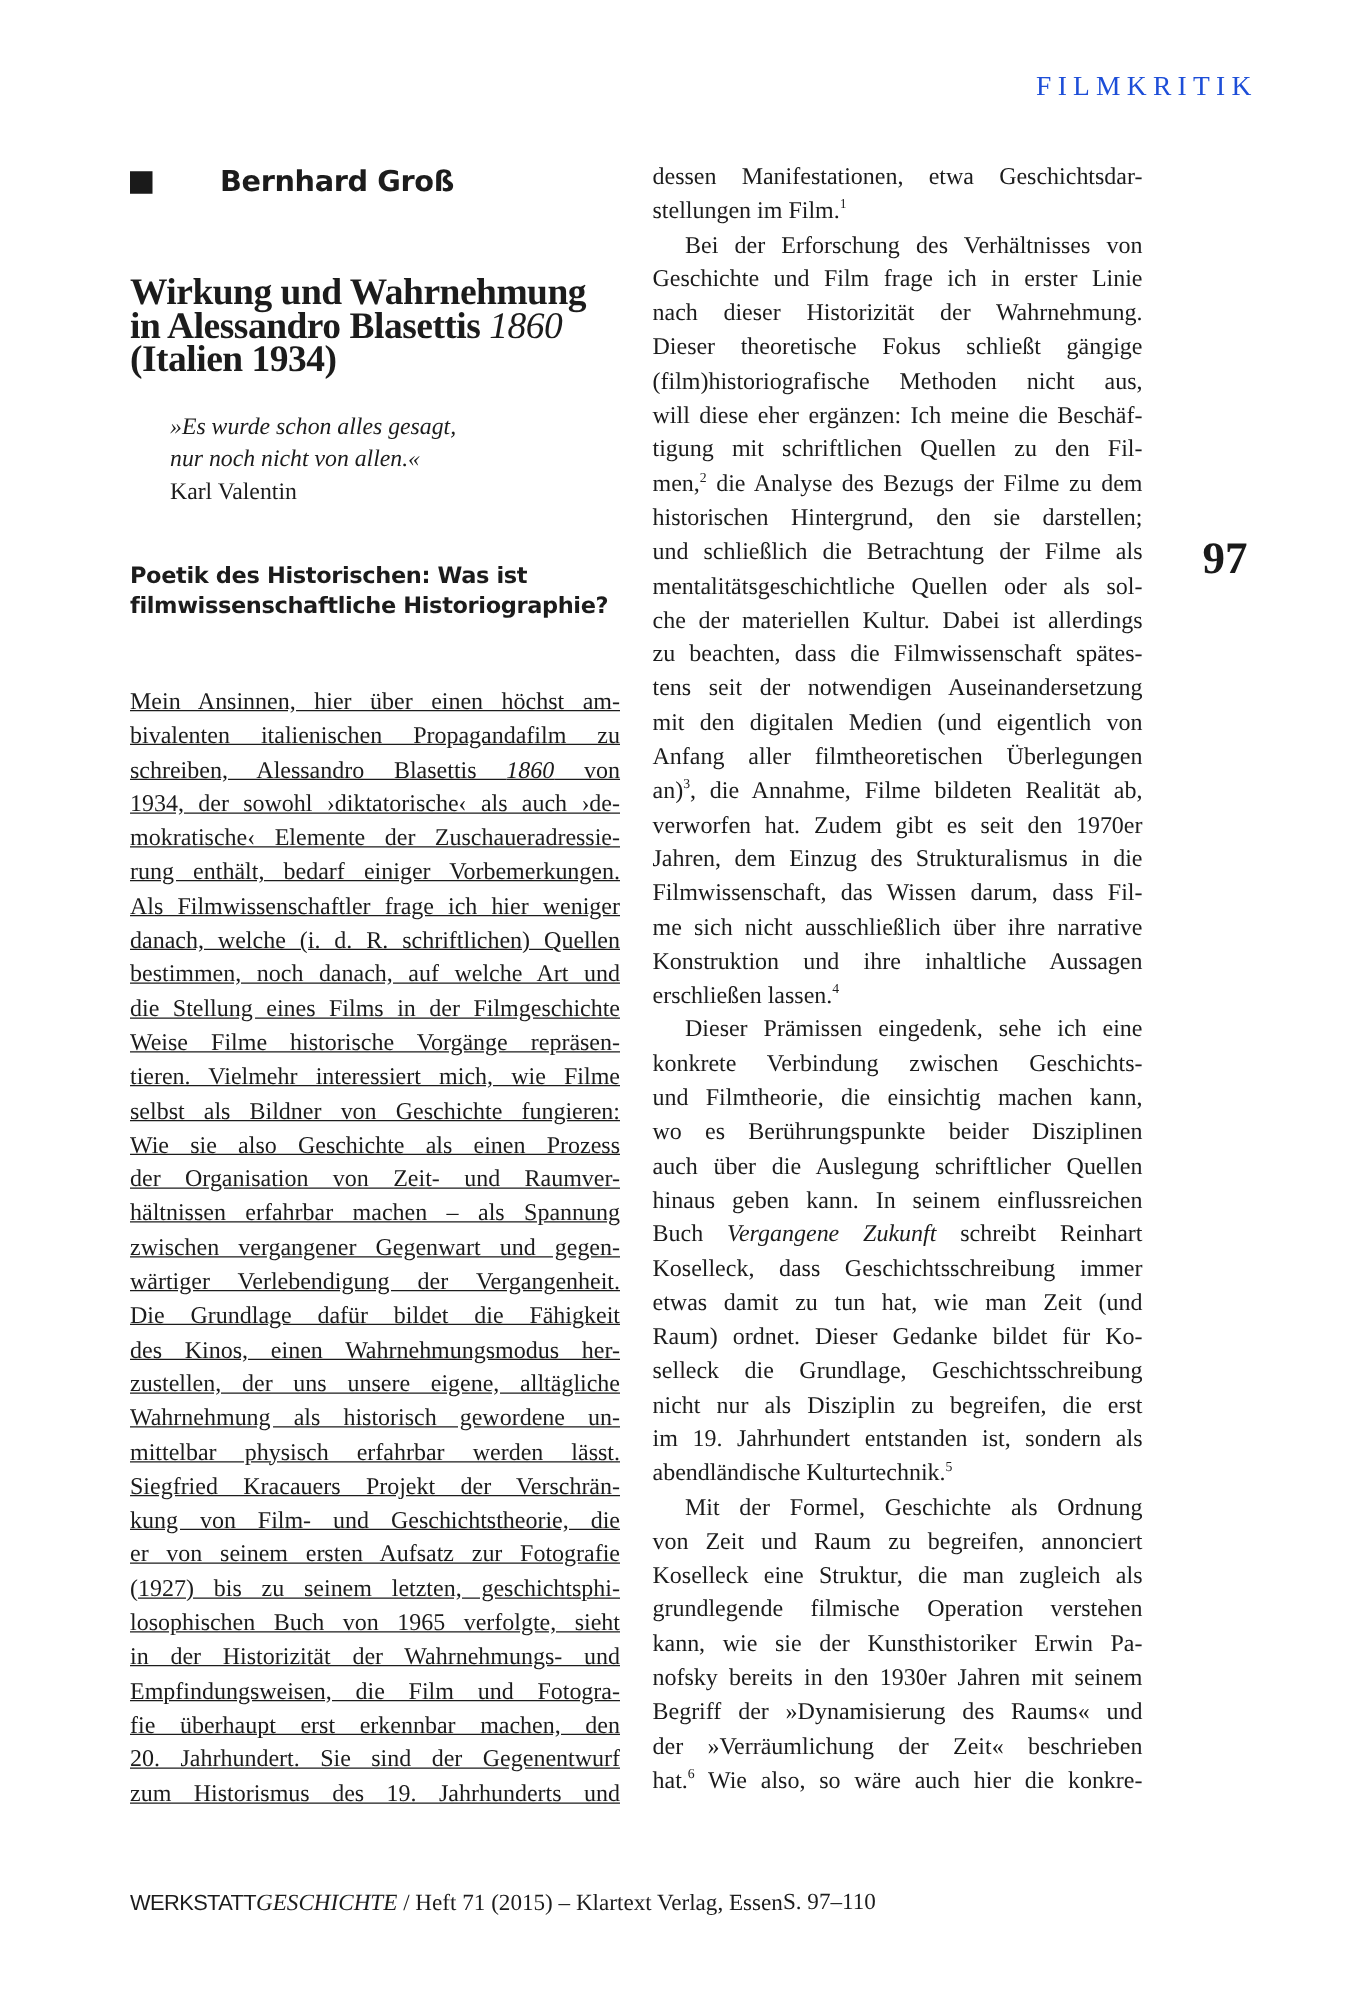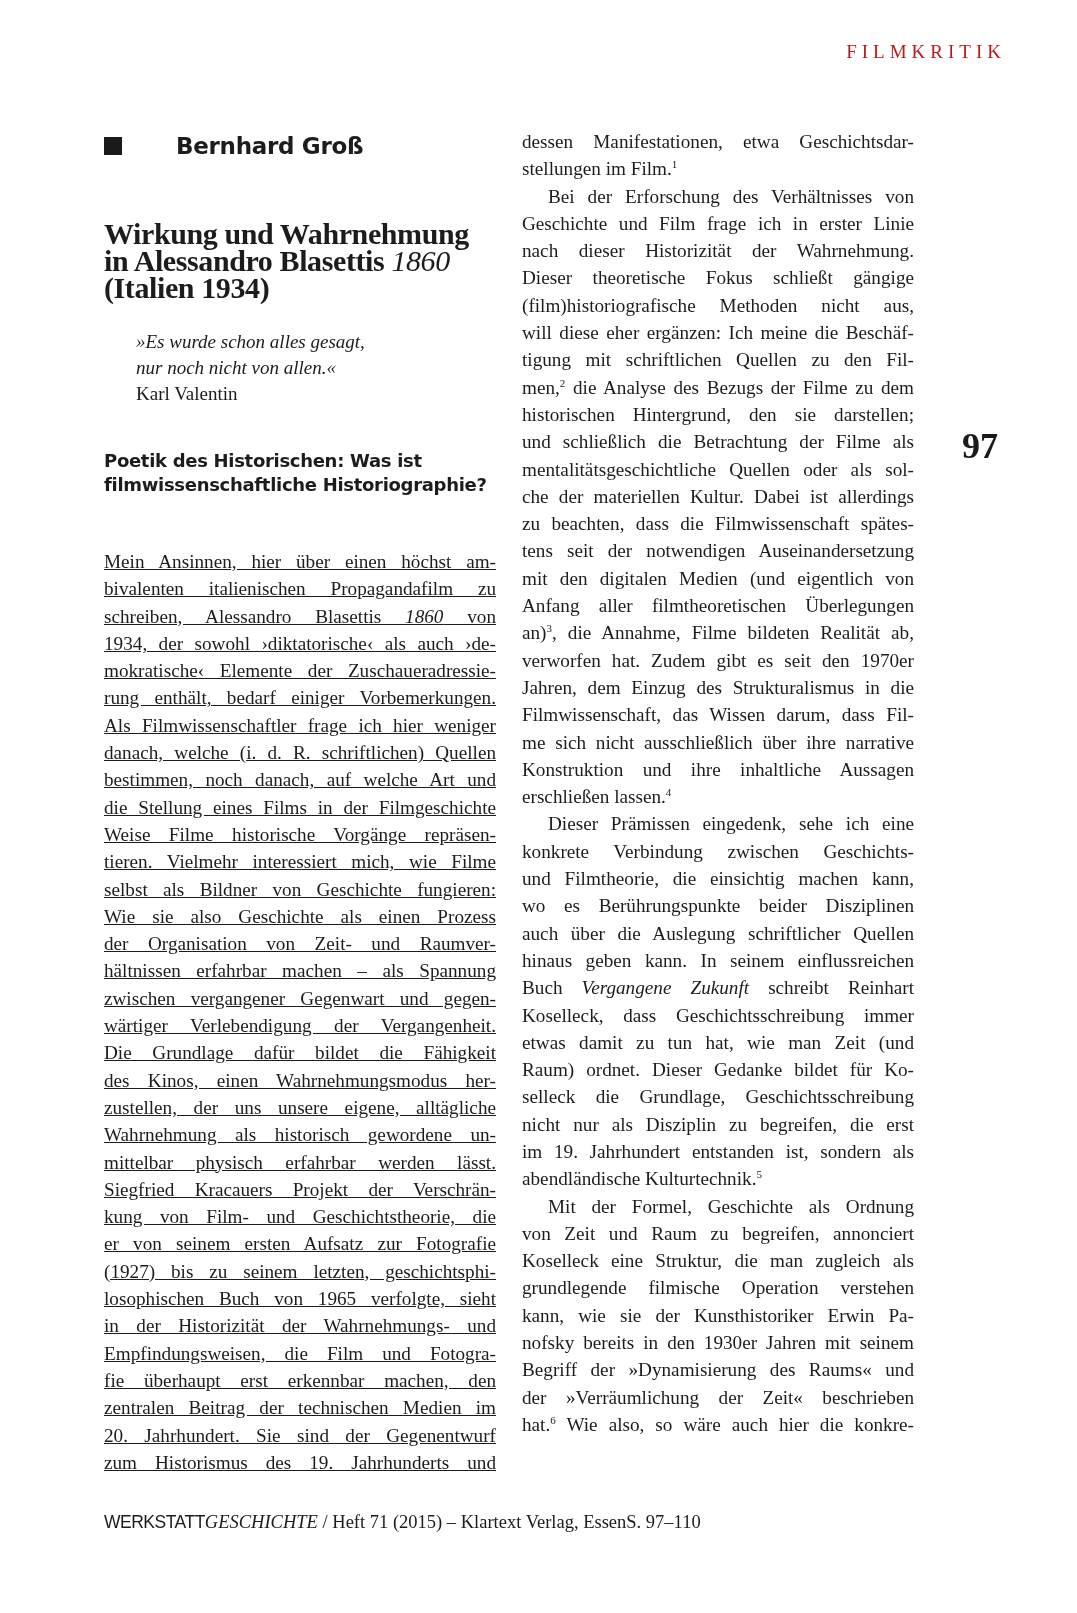--- a/index.html
+++ b/index.html
@@ -2,23 +2,23 @@
 <html><head>
 <meta charset="utf-8">
 <style>
   html, body { margin: 0; padding: 0; background: #ffffff; }
   body {
     width: 1077px; height: 1613px; position: relative; overflow: hidden;
     color: #1c1c1c;
     font-family: "Liberation Serif", "DejaVu Serif", serif;
   }
   .running-head {
-    position: absolute; top: 41px; right: 71px;
+    position: absolute; top: 56px; right: 71px;
     font-family: "Liberation Serif", serif;
-    font-size: 19px; letter-spacing: 5px; color: #b91c1c;
+    font-size: 22px; letter-spacing: 5px; color: #1d4ed8;
   }
   .page-number {
     position: absolute; top: 425px; left: 962px;
     font-family: "Liberation Serif", serif;
     font-size: 36px; font-weight: bold; color: #1a1a1a; text-align: center;
   }
   .col {
     position: absolute; top: 128px; width: 392px;
   }
   .col-left { left: 104px; }
@@ -107,21 +107,20 @@
       <span class="line">Wahrnehmung als historisch gewordene un-</span>
       <span class="line">mittelbar physisch erfahrbar werden lässt.</span>
       <span class="line">Siegfried Kracauers Projekt der Verschrän-</span>
       <span class="line">kung von Film- und Geschichtstheorie, die</span>
       <span class="line">er von seinem ersten Aufsatz zur Fotografie</span>
       <span class="line">(1927) bis zu seinem letzten, geschichtsphi-</span>
       <span class="line">losophischen Buch von 1965 verfolgte, sieht</span>
       <span class="line">in der Historizität der Wahrnehmungs- und</span>
       <span class="line">Empfindungsweisen, die Film und Fotogra-</span>
       <span class="line">fie überhaupt erst erkennbar machen, den</span>
-      <span class="line">zentralen Beitrag der technischen Medien im</span>
       <span class="line">20. Jahrhundert. Sie sind der Gegenentwurf</span>
       <span class="line">zum Historismus des 19. Jahrhunderts und</span>
     </div>
 </div>
 
 <div class="col col-right">
   <div class="body-text" id="right-body">
       <span class="line">dessen Manifestationen, etwa Geschichtsdar-</span>
       <span class="line last">stellungen im Film.<sup>1</sup></span>
       <span class="line indent">Bei der Erforschung des Verhältnisses von</span>

